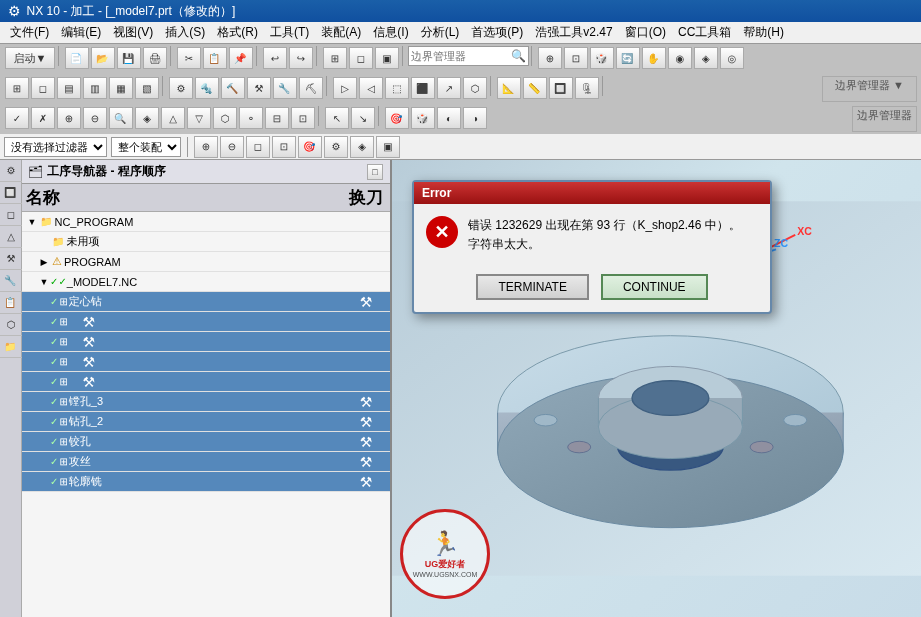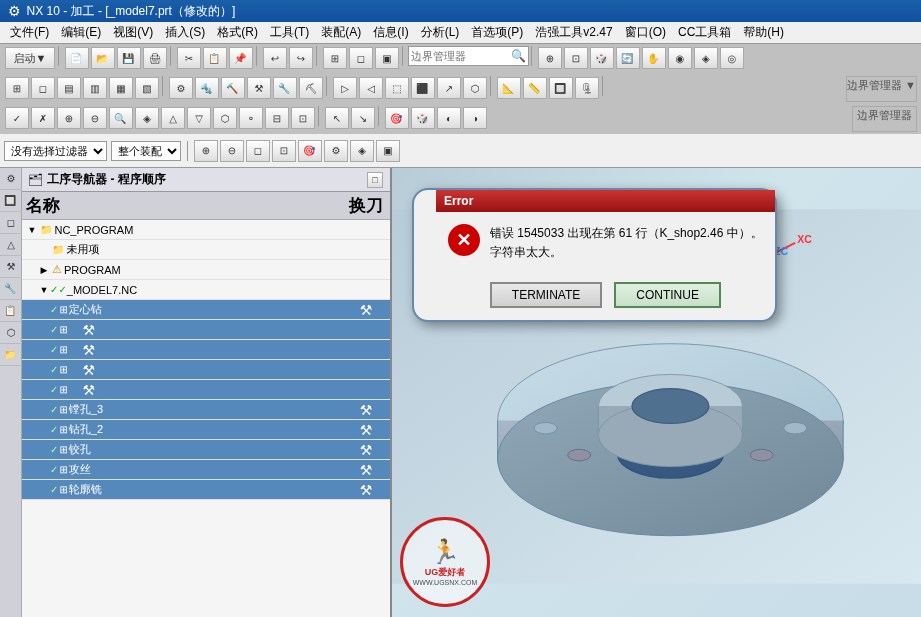--- a/index.html
+++ b/index.html
@@ -75,21 +75,21 @@
     .toolbar-search input {
       border: none;
       outline: none;
       font-size: 11px;
       width: 100px;
     }
 
     
     #filter-bar {
       background: #f0f0f0;
-      height: 34px;
+      height: 26px;
       display: flex;
       align-items: center;
       padding: 0 4px;
       border-bottom: 1px solid #999;
     }
     .filter-combo {
       height: 20px;
       font-size: 11px;
       border: 1px solid #999;
       background: white;
@@ -182,25 +182,24 @@
       display: flex;
       align-items: flex-start;
       justify-content: flex-start;
       padding-top: 20px;
       padding-left: 20px;
     }
 
     #error-dialog {
       background: #f0f0f0;
       border: 2px solid #6688aa;
-      border-radius: 16px;
+      border-radius: 4px;
       box-shadow: 4px 4px 12px rgba(0,0,0,0.4);
       min-width: 360px;
       max-width: 420px;
-      padding-left: 22px;
     }
 
     #dialog-titlebar {
       background: linear-gradient(to bottom, #cc3333, #991111);
       color: white;
       padding: 4px 8px;
       font-size: 12px;
       font-weight: bold;
       display: flex;
       align-items: center;
@@ -380,21 +379,21 @@
   <button class="toolbar-btn">⬚</button>
   <button class="toolbar-btn">⬛</button>
   <button class="toolbar-btn">↗</button>
   <button class="toolbar-btn">⬡</button>
   <div class="toolbar-separator"></div>
   <button class="toolbar-btn">📐</button>
   <button class="toolbar-btn">📏</button>
   <button class="toolbar-btn">🔲</button>
   <button class="toolbar-btn">🗜</button>
   <div class="toolbar-separator"></div>
-  <span style="font-size:11px;margin-left:auto;color:#555;border:1px solid #aaa;padding:1px 0;">边界管理器 ▼</span>
+  <span style="font-size:11px;margin-left:auto;color:#555;border:1px solid #aaa;padding:1px 12px;">边界管理器 ▼</span>
 </div>
 
 <div class="toolbar-row">
   <button class="toolbar-btn">✓</button>
   <button class="toolbar-btn">✗</button>
   <button class="toolbar-btn">⊕</button>
   <button class="toolbar-btn">⊖</button>
   <button class="toolbar-btn">🔍</button>
   <button class="toolbar-btn">◈</button>
   <button class="toolbar-btn">△</button>
@@ -632,21 +631,21 @@
 
     
     <div id="dialog-overlay">
       <div id="error-dialog">
         <div id="dialog-titlebar">
           <span>Error</span>
         </div>
         <div id="dialog-body">
           <div class="error-icon">✕</div>
           <div class="dialog-message">
-            <div>错误 1545033 出现在第 61 行（K_shop2.46 中）。</div>
+            <div>错误 1232629 出现在第 93 行（K_shop2.46 中）。</div>
             <div>字符串太大。</div>
           </div>
         </div>
         <div id="dialog-buttons">
           <button class="dialog-btn">TERMINATE</button>
           <button class="dialog-btn continue-btn">CONTINUE</button>
         </div>
       </div>
     </div>
 

